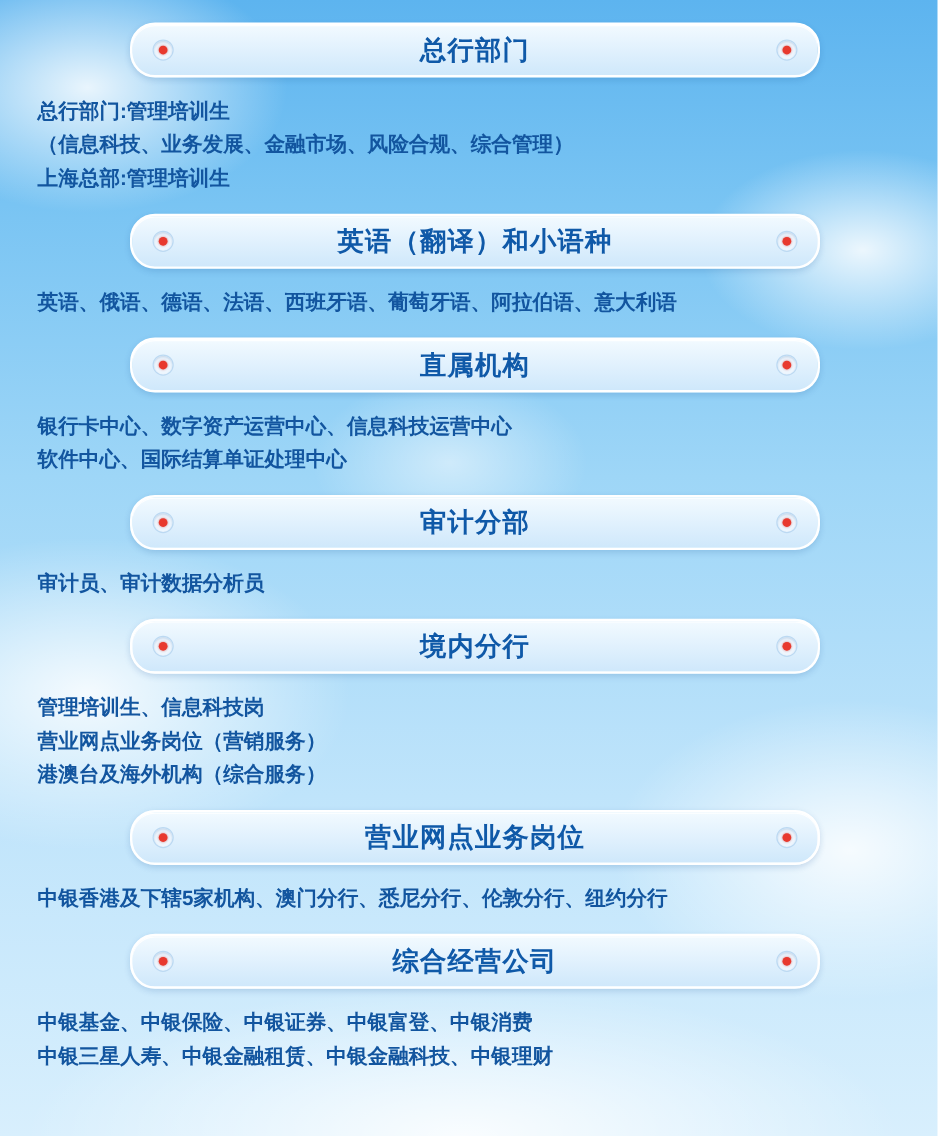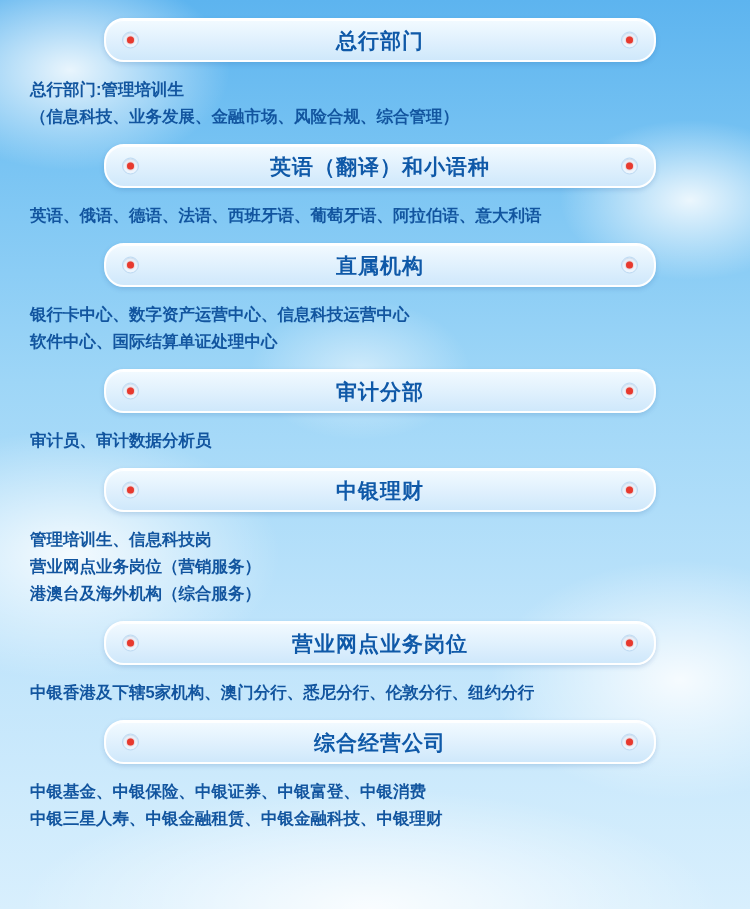--- a/index.html
+++ b/index.html
@@ -111,20 +111,21 @@
 
   <div class="section">
     <div class="banner">
       <span class="dot left"></span>
       <span class="banner-title">总行部门</span>
       <span class="dot right"></span>
     </div>
     <div class="body-text">
       <span class="line">总行部门:管理培训生</span>
       <span class="line">（信息科技、业务发展、金融市场、风险合规、综合管理）</span>
+      <span class="line">上海总部:管理培训生</span>
     </div>
   </div>
 
   <div class="section">
     <div class="banner">
       <span class="dot left"></span>
       <span class="banner-title">英语（翻译）和小语种</span>
       <span class="dot right"></span>
     </div>
     <div class="body-text">
@@ -151,21 +152,21 @@
       <span class="dot right"></span>
     </div>
     <div class="body-text">
       <span class="line">审计员、审计数据分析员</span>
     </div>
   </div>
 
   <div class="section">
     <div class="banner">
       <span class="dot left"></span>
-      <span class="banner-title">中银理财</span>
+      <span class="banner-title">境内分行</span>
       <span class="dot right"></span>
     </div>
     <div class="body-text">
       <span class="line">管理培训生、信息科技岗</span>
       <span class="line">营业网点业务岗位（营销服务）</span>
       <span class="line">港澳台及海外机构（综合服务）</span>
     </div>
   </div>
 
   <div class="section">

